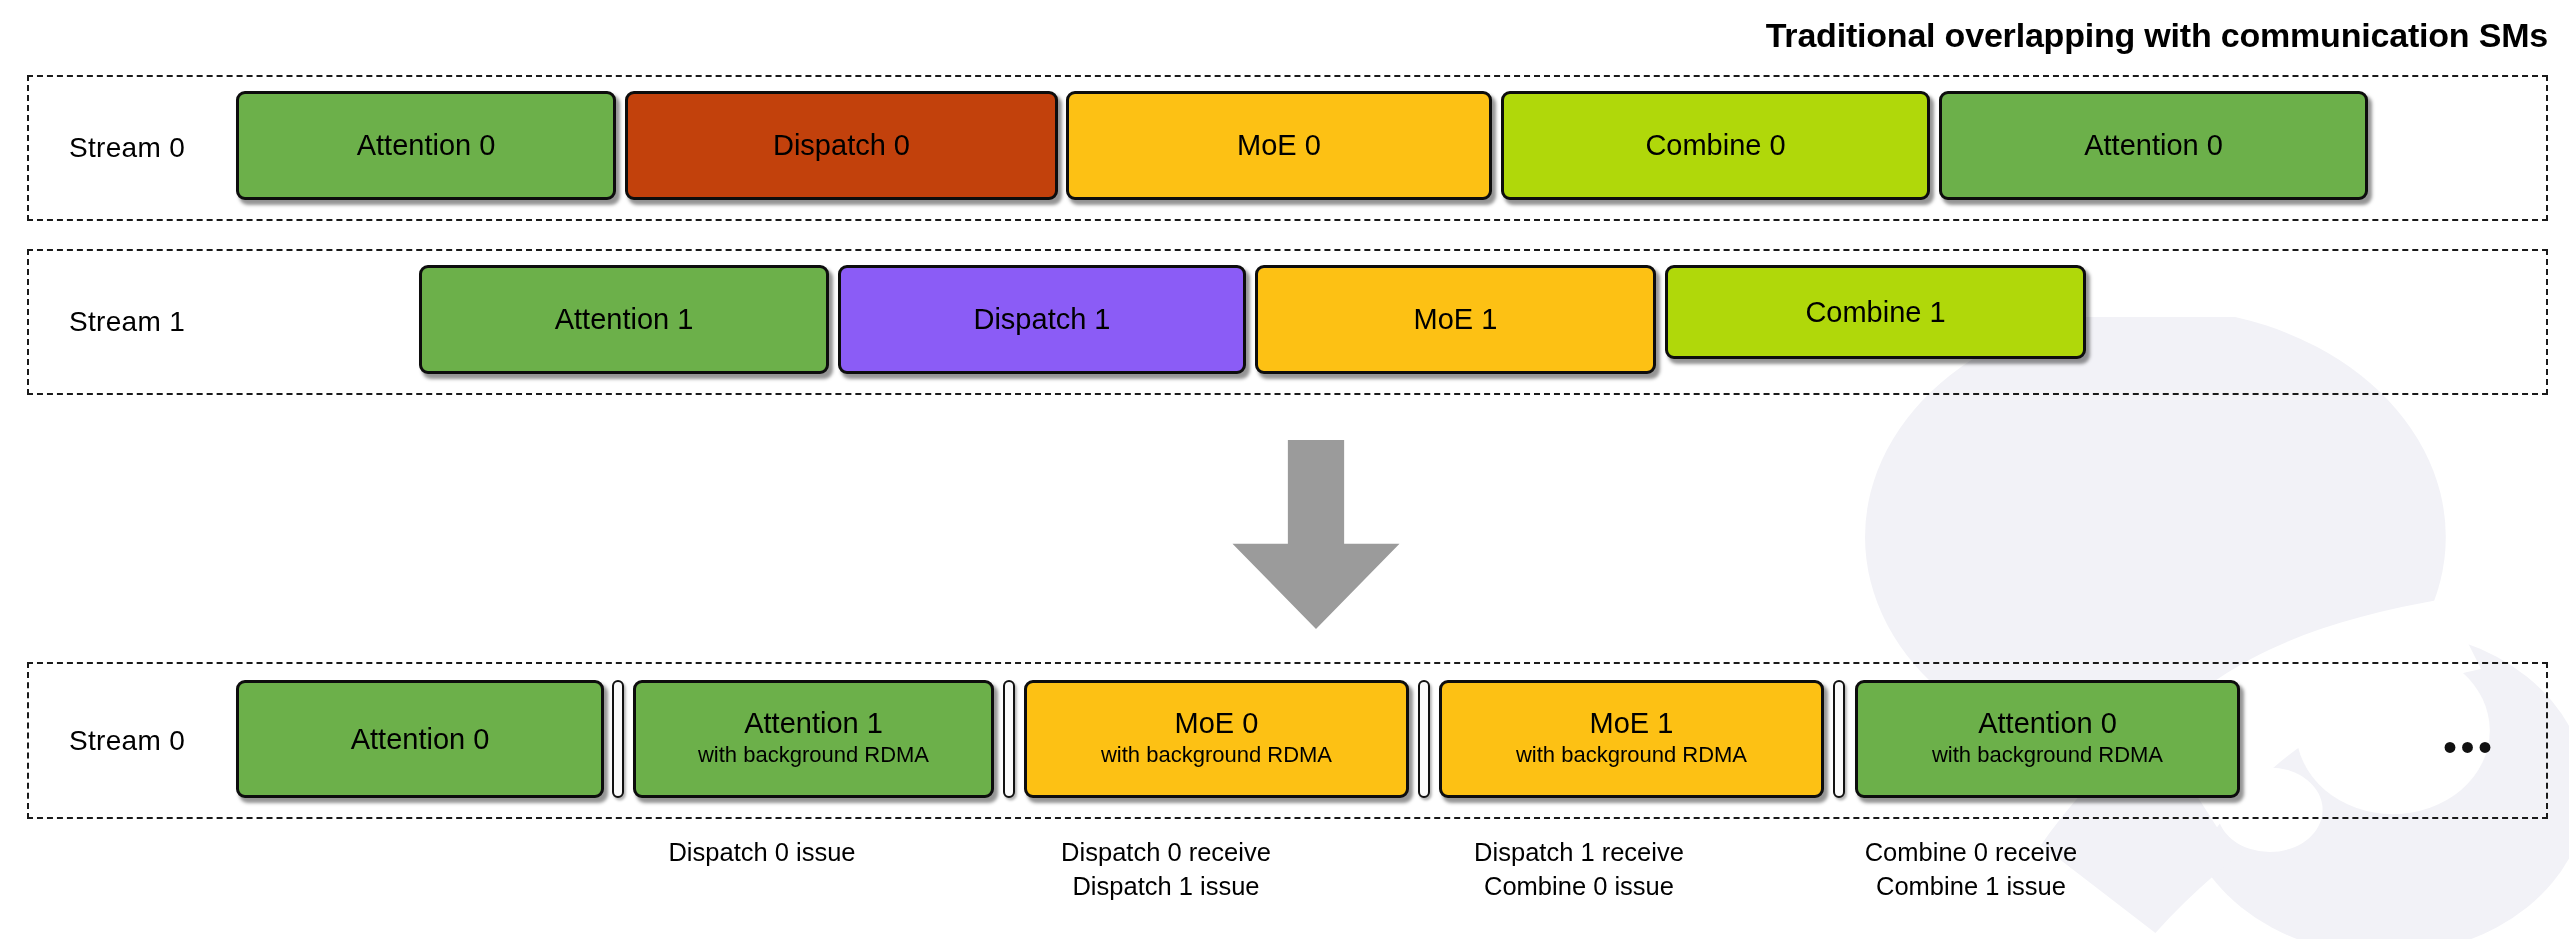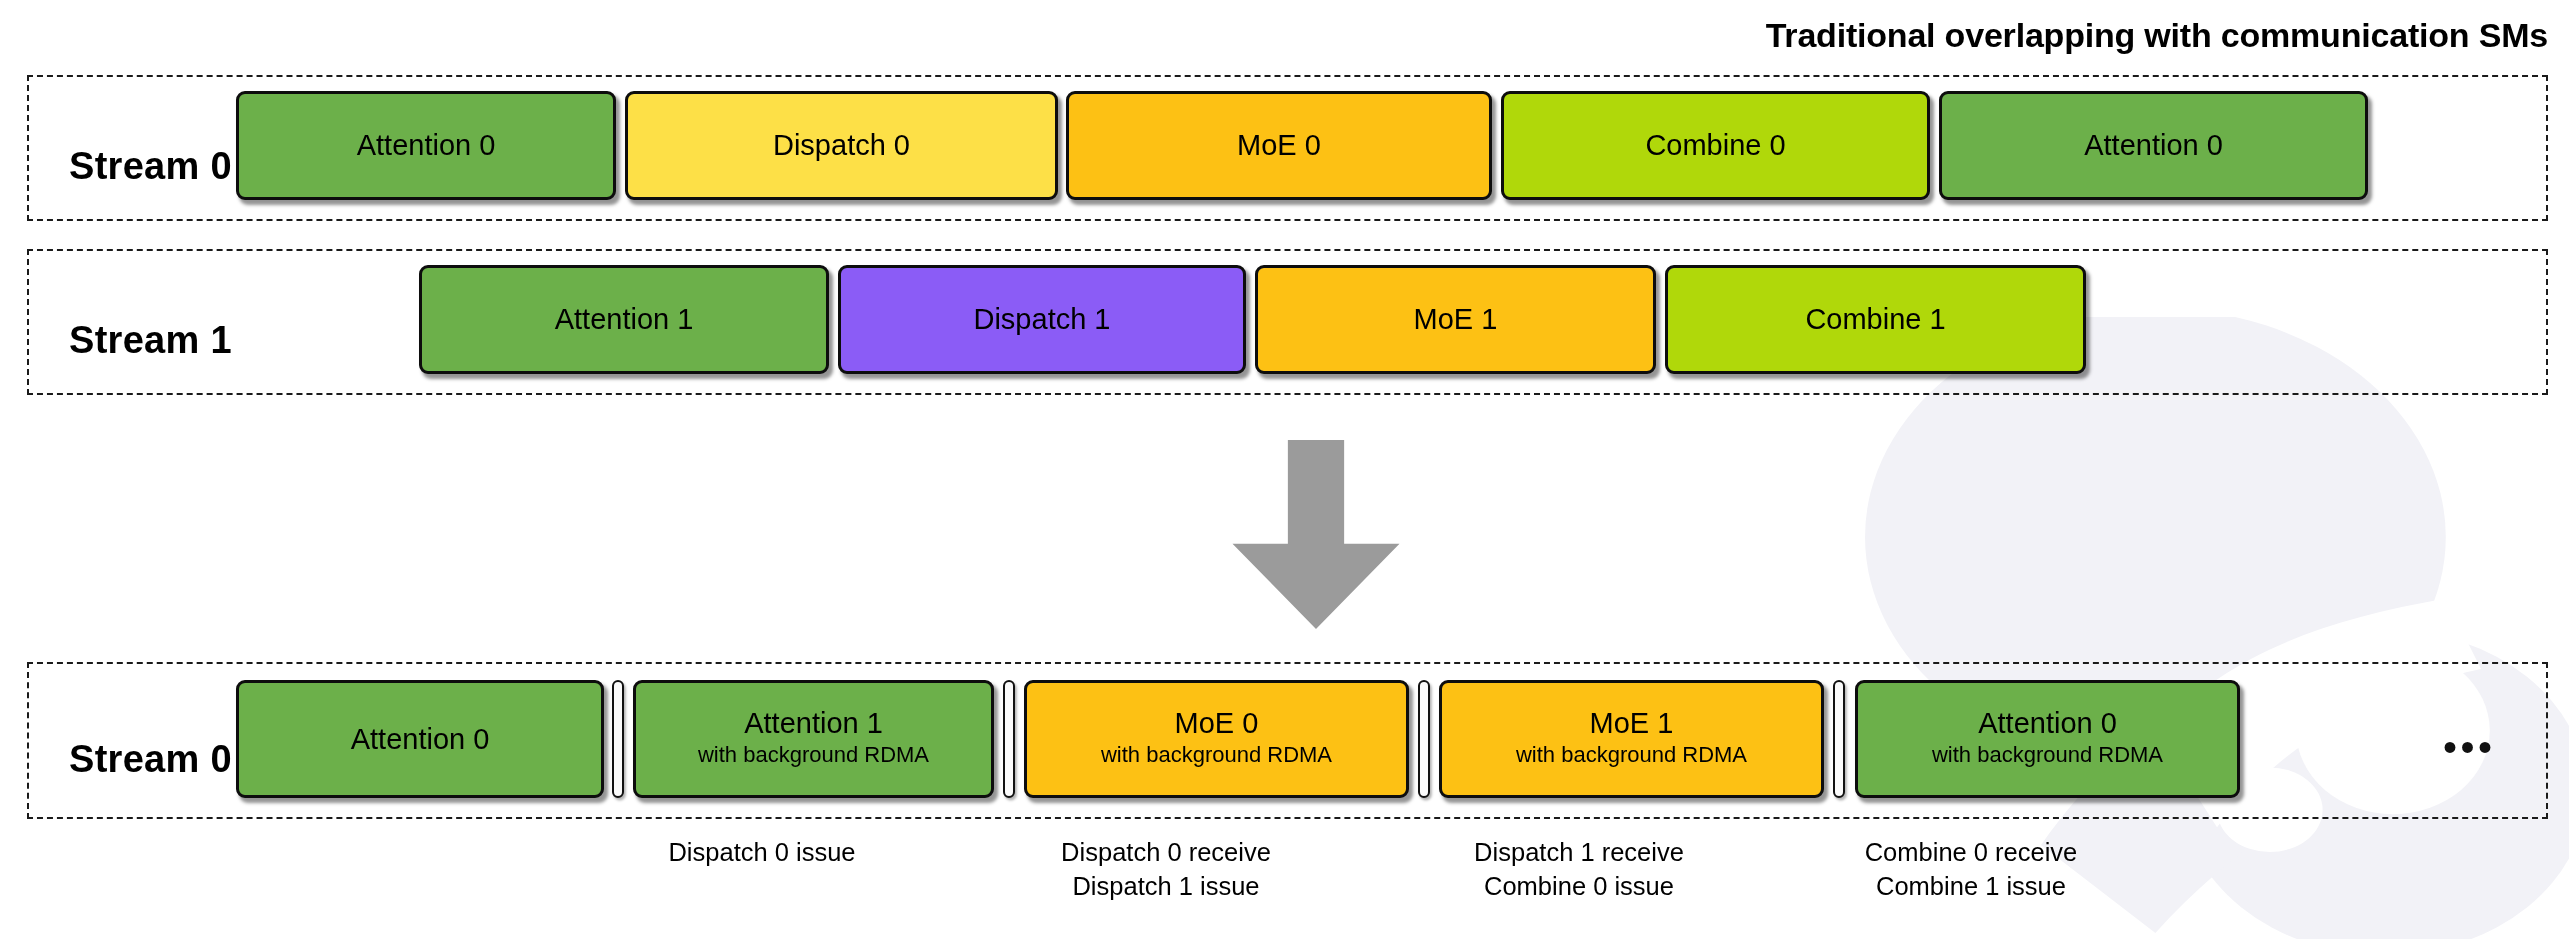--- a/index.html
+++ b/index.html
@@ -54,25 +54,24 @@
   }
   #lane-stream0-top { left: 27px; top: 75px;  width: 2521px; height: 146px; }
   #lane-stream1     { left: 27px; top: 249px; width: 2521px; height: 146px; }
   #lane-stream0-bot { left: 27px; top: 662px; width: 2521px; height: 157px; }
 
   .lane-label {
     position: absolute;
     left: 40px;
     top: 50%;
     transform: translateY(-50%);
-    font-size: 38px;
-    font-weight: bold;
+    font-size: 28px;
+    font-weight: normal;
     letter-spacing: 0.3px;
     white-space: nowrap;
-    margin-top: 18px;
   }
 
   
   .box {
     position: absolute;
     box-sizing: border-box;
     border: 3.5px solid #0d0d0d;
     border-radius: 9px;
     display: flex;
     flex-direction: column;
@@ -153,21 +152,21 @@
 <div class="diagram">
 
   <div class="caption" id="caption-top">Traditional overlapping with communication SMs</div>
 
   <div class="lane" id="lane-stream0-top">
     <div class="lane-label">Stream 0</div>
 
     <div class="box" style="left:207px; top:14px; width:380px; height:109px; background:#6cb04a;">
       <span class="title">Attention 0</span>
     </div>
-    <div class="box" style="left:596px; top:14px; width:433px; height:109px; background:#fde047;">
+    <div class="box" style="left:596px; top:14px; width:433px; height:109px; background:#c2410c;">
       <span class="title">Dispatch 0</span>
     </div>
     <div class="box" style="left:1037px; top:14px; width:426px; height:109px; background:#fdc114;">
       <span class="title">MoE 0</span>
     </div>
     <div class="box" style="left:1472px; top:14px; width:429px; height:109px; background:#b0d80a;">
       <span class="title">Combine 0</span>
     </div>
     <div class="box" style="left:1910px; top:14px; width:429px; height:109px; background:#6cb04a;">
       <span class="title">Attention 0</span>
@@ -179,21 +178,21 @@
 
     <div class="box" style="left:390px; top:14px; width:410px; height:109px; background:#6cb04a;">
       <span class="title">Attention 1</span>
     </div>
     <div class="box" style="left:809px; top:14px; width:408px; height:109px; background:#8b5cf6;">
       <span class="title">Dispatch 1</span>
     </div>
     <div class="box" style="left:1226px; top:14px; width:401px; height:109px; background:#fdc114;">
       <span class="title">MoE 1</span>
     </div>
-    <div class="box" style="left:1636px; top:14px; width:421px; height:109px; background:#b0d80a;text-align:center;">
+    <div class="box" style="left:1636px; top:14px; width:421px; height:94px; background:#b0d80a;text-align:center;">
       <span class="title">Combine 1</span>
     </div>
   </div>
 
   <svg id="transition-arrow" viewBox="0 0 200 215" xmlns="http://www.w3.org/2000/svg">
     <polygon points="68,0 132,0 132,118 195,118 100,215 5,118 68,118" fill="#9b9b9b"></polygon>
   </svg>
 
 
   <div class="lane" id="lane-stream0-bot">

